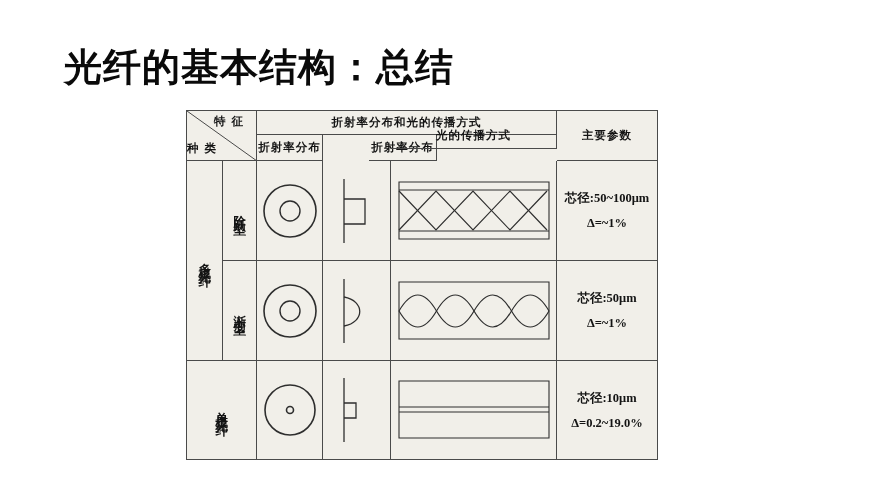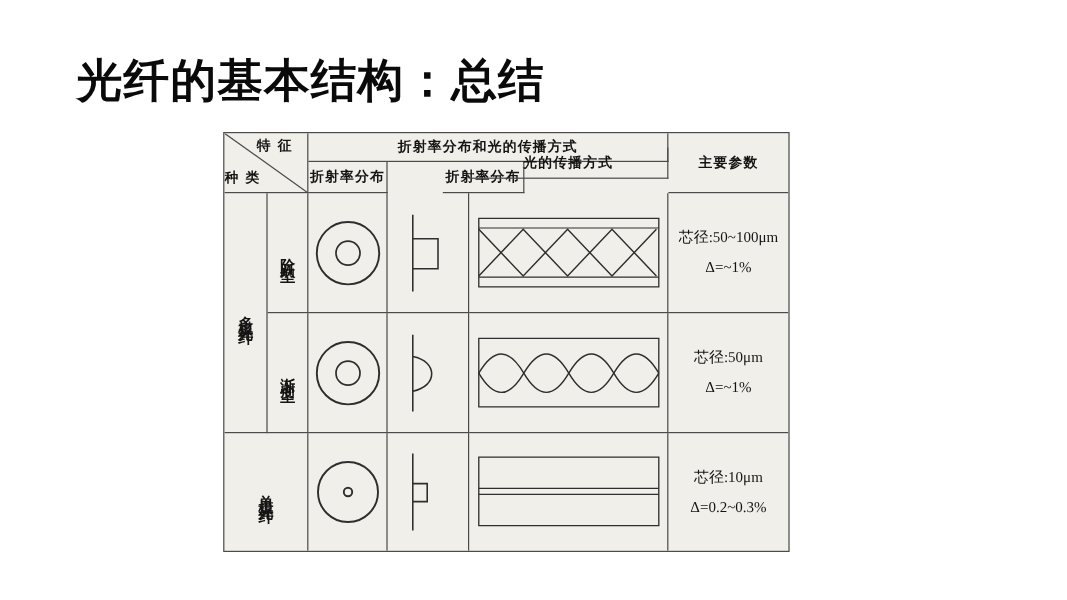--- a/index.html
+++ b/index.html
@@ -23,21 +23,21 @@
     display:flex; align-items:center; justify-content:center;
   }
   .br { border-right-width:1px; }
   .bb { border-bottom-width:1px; }
   .hdr { font-weight:700; font-size:11.5px; letter-spacing:1px; }
   .vtext {
     writing-mode:vertical-rl; text-orientation:upright;
     font-size:12.5px; font-weight:700; letter-spacing:4px; line-height:1;
   }
   .params { flex-direction:column; gap:9px; font-size:12.5px; }
-  .params span { white-space:nowrap; }
+  .params span { white-space:nowrap;font-weight:bold; }
   .corner { overflow:hidden; }
   .corner .diag { position:absolute; left:0; top:0; }
   .corner .lab-top { position:absolute; right:7px; top:3px; font-size:11.5px; font-weight:700; letter-spacing:6px; }
   .corner .lab-bottom { position:absolute; left:0; bottom:4px; font-size:11.5px; font-weight:700; letter-spacing:6px; }
   svg { display:block; }
   svg * { vector-effect:non-scaling-stroke; }
 </style>
 </head>
 <body>
 
@@ -141,17 +141,17 @@
     <div class="cell params bb" style="left:370px;top:50px;width:100px;height:100px;">
       <span>芯径:50~100μm</span>
       <span>Δ=~1%</span>
     </div>
     <div class="cell params bb" style="left:370px;top:150px;width:100px;height:100px;">
       <span>芯径:50μm</span>
       <span>Δ=~1%</span>
     </div>
     <div class="cell params" style="left:370px;top:250px;width:100px;height:98px;">
       <span>芯径:10μm</span>
-      <span>Δ=0.2~0.3%</span>
+      <span>Δ=0.2~19.0%</span>
     </div>
 
   </div>
 </div>
 
 </body></html>

